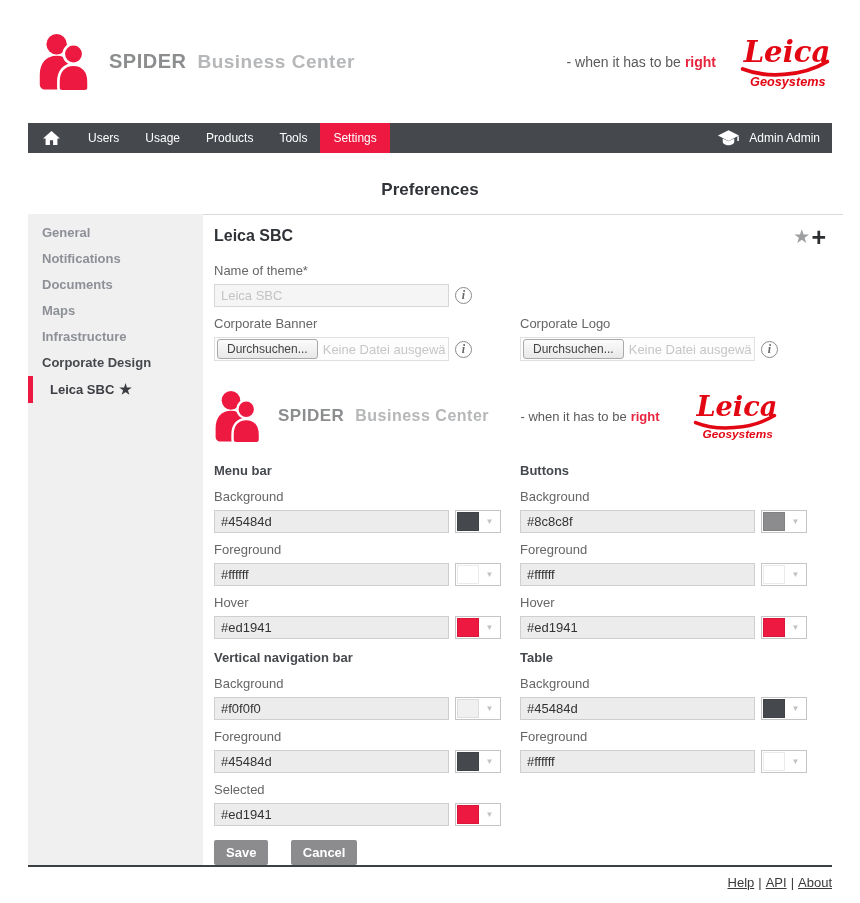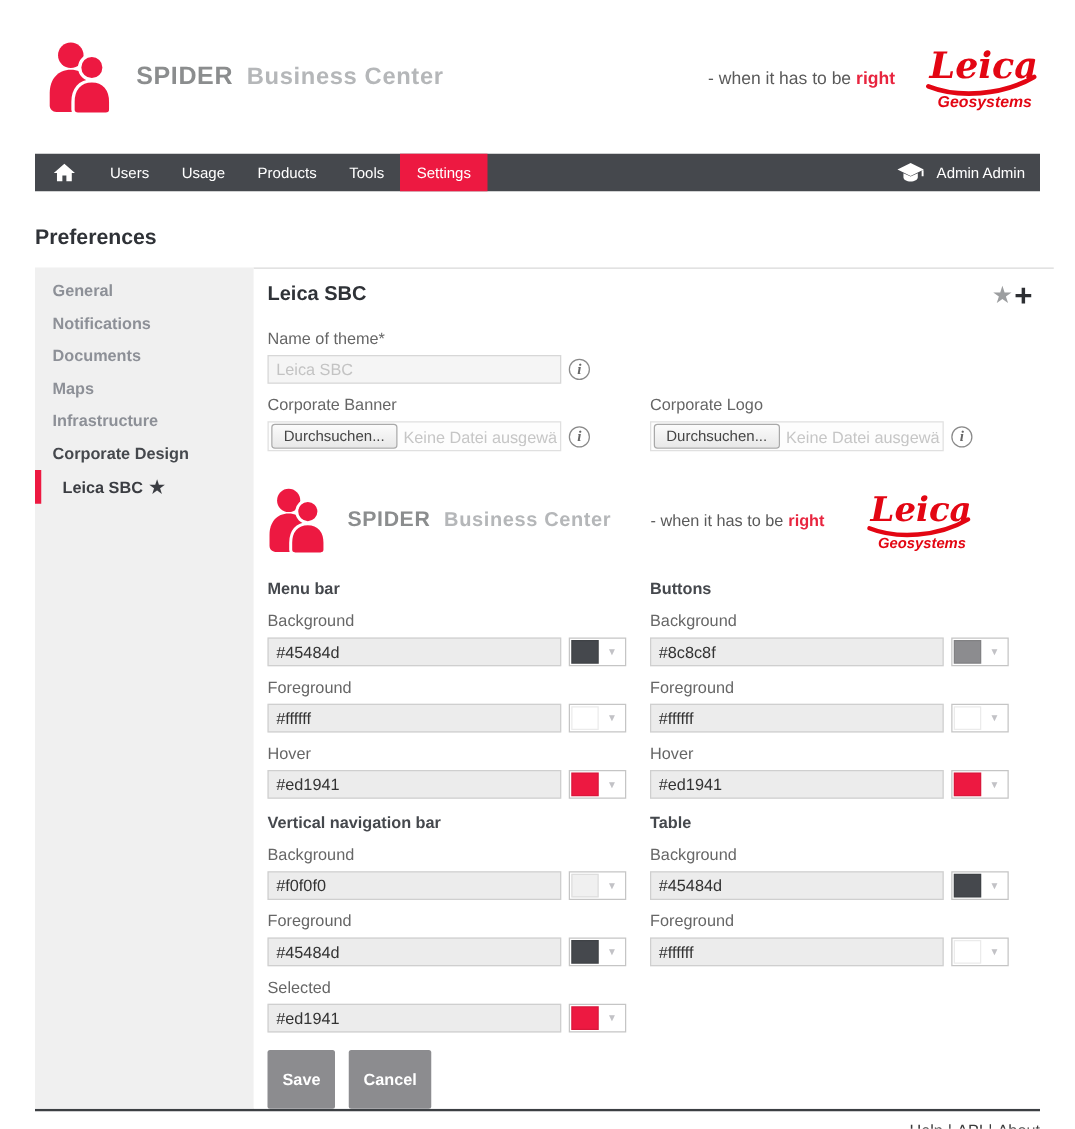--- a/index.html
+++ b/index.html
@@ -26,21 +26,21 @@
   
   .navbar { height: 30px; background: #45484d; display: flex; align-items: stretch; margin: 0 28px; color: #fff; font-size: 12px; }
   .nav-home { display: flex; align-items: center; padding: 0 14px; cursor: pointer; }
   .nav-item { display: flex; align-items: center; padding: 0 13px; cursor: pointer; white-space: nowrap; }
   .nav-item.active { background: #ed1941; }
   .nav-spacer { flex: 1; }
   .nav-user { display: flex; align-items: center; padding: 0 12px; }
   .nav-user svg { margin-right: 9px; }
 
   
-  h1.page-title { font-size: 17px; font-weight: bold; color: #2f3237; margin: 27px 0 14px 0; }
+  h1.page-title { font-size: 17px; font-weight: bold; color: #2f3237; margin: 27px 0 14px 0; text-align: center; }
 
   
   .content { display: flex; min-height: 652px; border-bottom: 2px solid #3c3f43; align-items: stretch; }
   .sidebar { width: 175px; background: #f0f0f0; padding-top: 6px; flex-shrink: 0; }
   .side-item { font-size: 13px; font-weight: bold; color: #8d9097; padding: 6px 8px 6px 14px; cursor: pointer; line-height: 14px; }
   .side-item.dark { color: #45484d; }
   .side-item.selected { color: #3b3d42; border-left: 5px solid #ed1941; padding-left: 17px; }
   .side-item.selected .star { font-size: 14px; color: #3b3d42; margin-left: 5px; }
 
   .main { flex: 1; border-top: 1px solid #d9d9d9; padding: 12px 17px 0 11px; background: #fff; }
@@ -100,21 +100,21 @@
     width: 46px; height: 23px; margin-left: 6px; border: 1px solid #c5c5c5; background: #fff;
     display: flex; align-items: center; cursor: pointer;
   }
   .swatch { width: 22px; height: 19px; margin-left: 1px; border: 1px solid rgba(0,0,0,0.08); }
   .swatch-arrow { flex: 1; text-align: center; font-size: 8px; color: #c2c2c6; }
 
   
   .btn-row { margin: 3px 0 0 0; }
   .btn {
     display: inline-block; background: #8c8c8f; color: #fff; font-weight: bold; font-size: 13px;
-    padding: 16px 12px; border: none; border-radius: 2px; margin-right: 6px; cursor: pointer;
+    padding: 5px 12px; border: none; border-radius: 2px; margin-right: 18px; cursor: pointer;
     font-family: "Liberation Sans", sans-serif;
   }
 
   
   .footer { text-align: right; font-size: 13px; color: #444; margin: 8px 28px 0 0; }
   .footer a { color: #3a3a3a; text-decoration: underline; cursor: pointer; }
   .footer .sep { margin: 0 4px; color: #3a3a3a; }
 </style>
 </head>
 <body>

